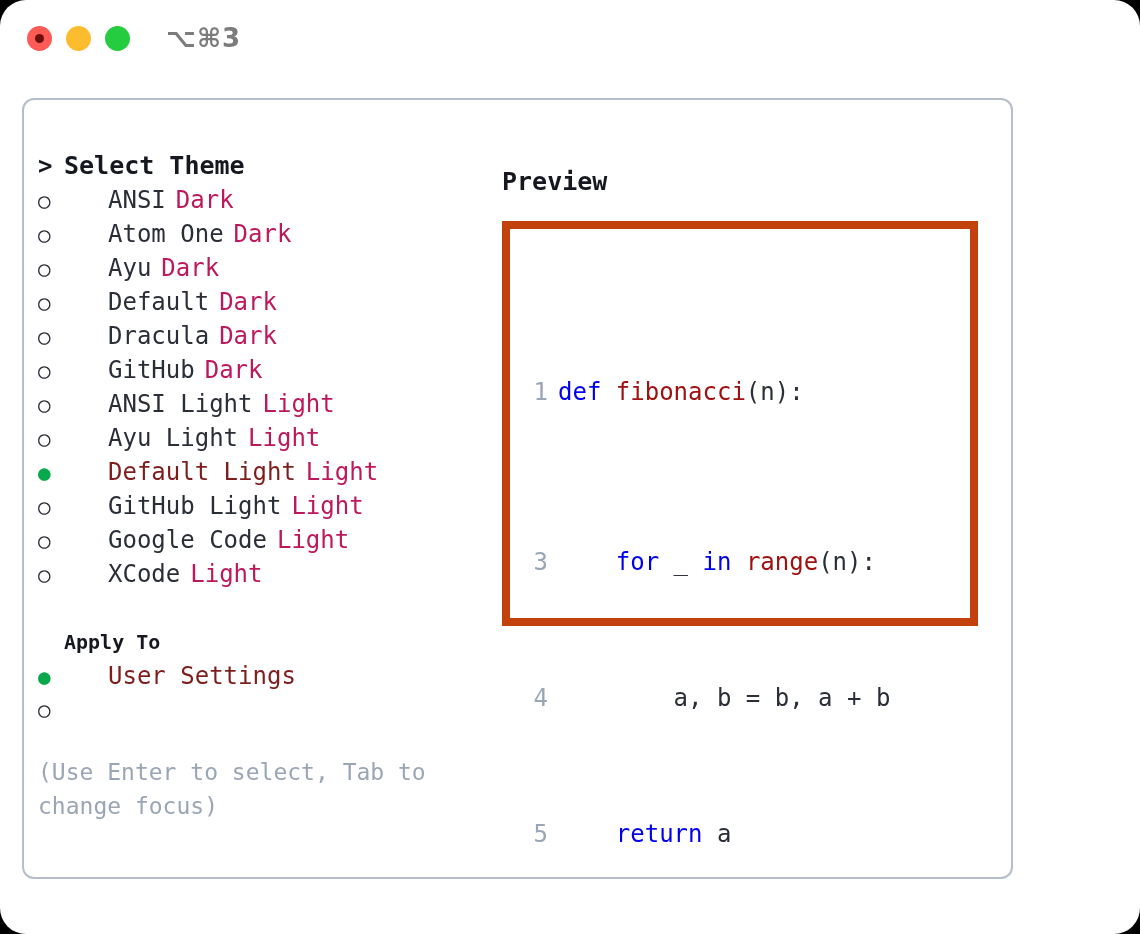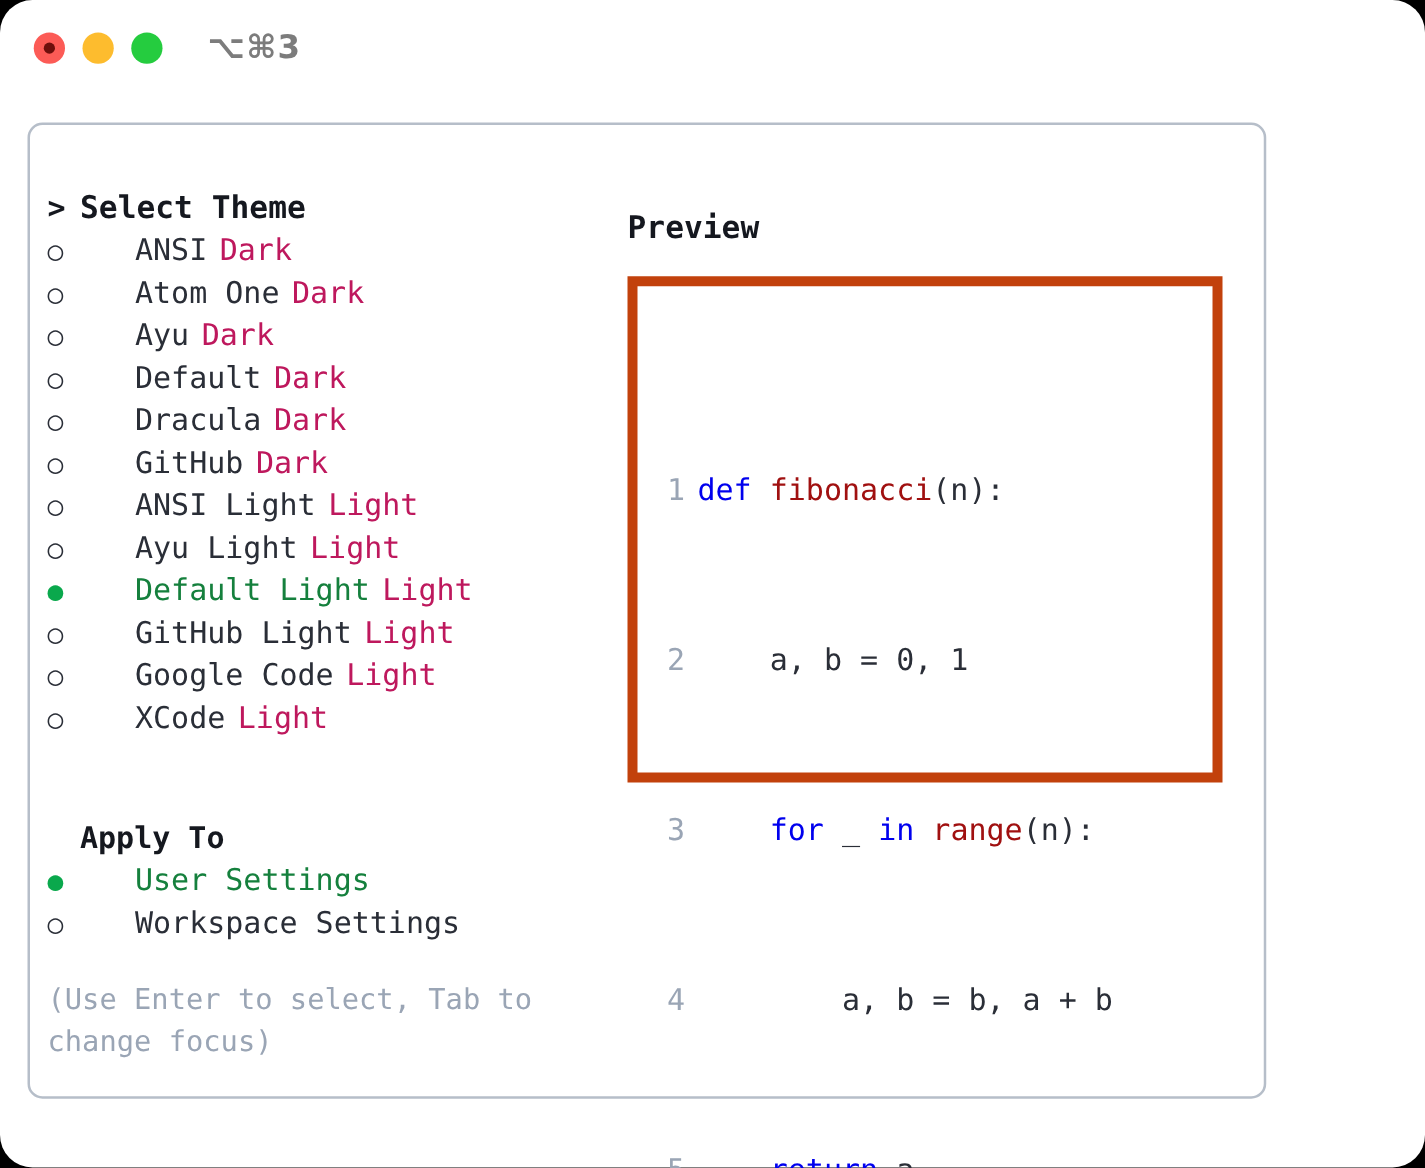--- a/index.html
+++ b/index.html
@@ -119,36 +119,35 @@
     line-height: 34px;
   }
   .marker.sel { color: #0aa84c; }
   .heading-row {
     font-weight: bold;
     color: #15181f;
     font-size: 25px;
   }
   .heading-row .marker { font-weight: bold; color: #15181f; font-size: 24px; }
   .label { color: #2a2e37; margin-left: 44px; }
-  .label.selected { color: #15803d; }
+  .label.selected { color: #7f1d1d; }
   .tag {
     color: #be185d;
     margin-left: 10px;
     text-align: right;
   }
   .spacer-row { height: 34px; }
   .section-label {
-    font-size: 24px;
+    font-size: 20px;
     font-weight: bold;
     color: #15181f;
     padding-left: 26px;
     height: 34px;
     line-height: 34px;
     white-space: pre;
-    margin-top: 28px;
   }
   .hint {
     margin-top: 28px;
     font-size: 23px;
     color: #9aa5b5;
     line-height: 34px;
     width: 400px;
     white-space: pre-wrap;
   }
 
@@ -257,35 +256,34 @@
         </div>
 
         <div class="spacer-row"></div>
 
         <div class="section-label">Apply To</div>
 
         <div class="row">
           <span class="marker sel">●</span><span class="label selected">User Settings</span>
         </div>
         <div class="row">
-          <span class="marker">○</span><span class="label">Workspace Settings</span>
+          <span class="marker">○</span>
         </div>
 
         <div class="hint">(Use Enter to select, Tab to change focus)</div>
       </div>
 
       <div class="right-col">
         <div class="preview-title">Preview</div>
 
         <div class="preview-box">
           <div class="code">
 
             <span class="cline"><span class="lno">1</span><span class="kw">def </span><span class="fn">fibonacci</span><span class="pl">(n):</span></span>
 
-            <span class="cline"><span class="lno">2</span><span class="pl">    a, b = 0, 1</span></span>
 
             <span class="cline"><span class="lno">3</span><span class="pl">    </span><span class="kw">for</span><span class="pl"> _ </span><span class="kw">in</span><span class="pl"> </span><span class="fn">range</span><span class="pl">(n):</span></span>
 
             <span class="cline"><span class="lno">4</span><span class="pl">        a, b = b, a + b</span></span>
 
             <span class="cline"><span class="lno">5</span><span class="pl">    </span><span class="kw">return</span><span class="pl"> a</span></span>
 
             
 
             

